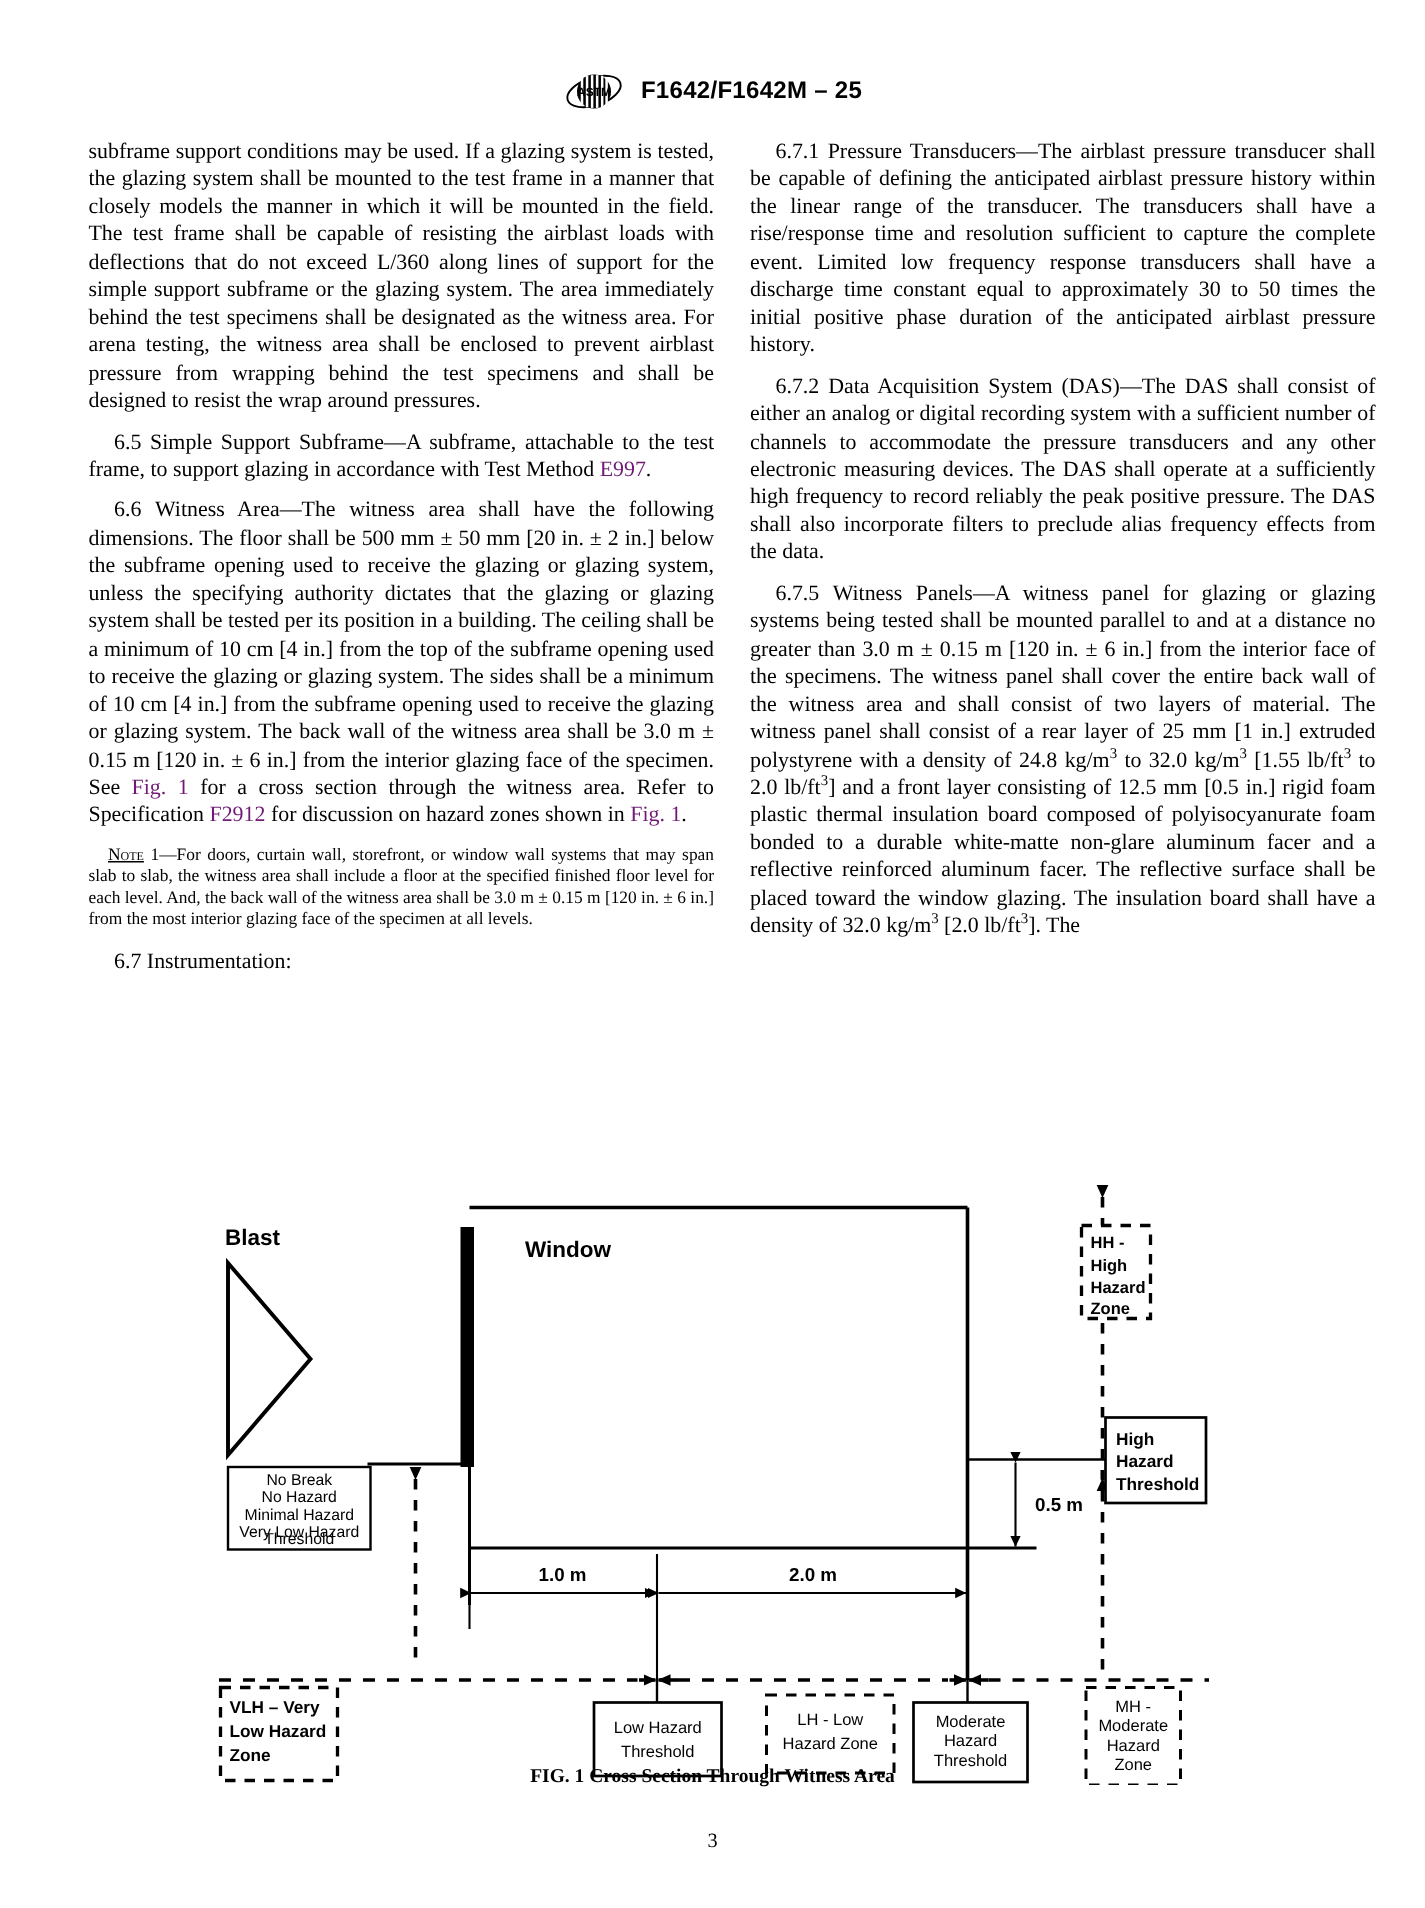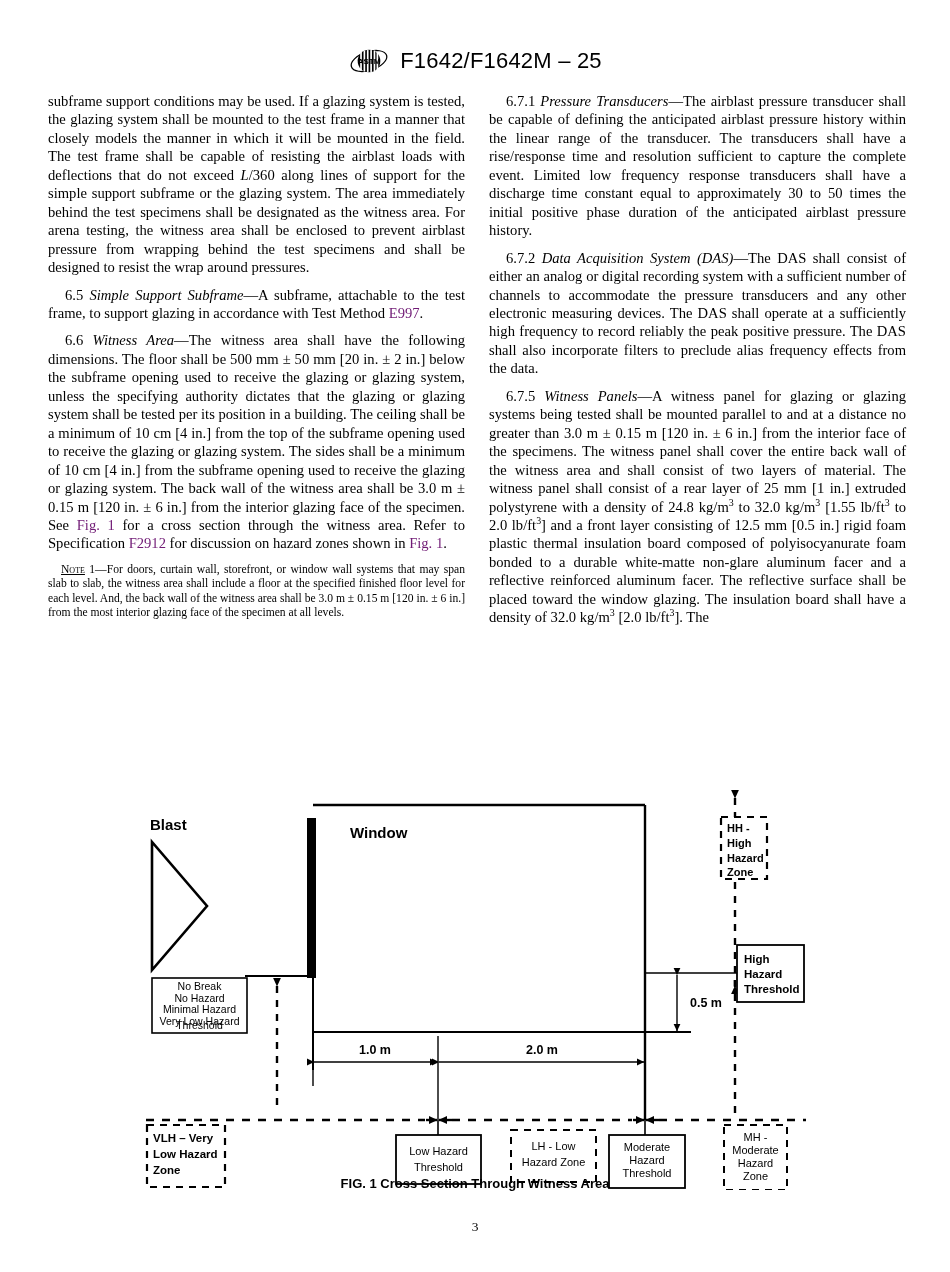--- a/index.html
+++ b/index.html
@@ -14,54 +14,54 @@
   .page{position:relative;width:950px;height:1272px;}
 
   
   .hdr{
     position:absolute;left:0;top:44px;width:950px;
     display:flex;align-items:center;justify-content:center;gap:10px;
   }
   .astm-logo{width:42px;height:34px;display:block;}
   .hdr-title{
     font-family:"Liberation Sans", sans-serif;
-    font-weight:normal;font-size:22px;letter-spacing:.2px;
+    font-weight:bold;font-size:16px;letter-spacing:.2px;
   }
 
   
   .cols{
-    position:absolute;left:48px;top:92px;
+    position:absolute;left:59px;top:92px;
     width:858px;
     display:flex;gap:24px;
   }
   .col{width:417px;}
   p.body{
     margin:0 0 0 0;
     font-size:14.6px;line-height:1.265;
     text-align:justify;
     text-justify:inter-word;
     hyphens:manual;
   }
   p.body + p.body{margin-top:9px;}
   p.ind{text-indent:17px;}
-  .it{font-style:italic;}
+  .it{}
   .red{color:#701a75;}
   .note{
     font-size:11.6px;line-height:1.25;text-align:justify;
     margin:10px 0 0 0;text-indent:13px;
   }
   .sc{font-variant:small-caps;font-size:11.6px;text-decoration:underline;}
   sup{font-size:.68em;line-height:0;vertical-align:super;}
 
   
   .figwrap{position:absolute;left:0;top:790px;width:950px;height:420px;}
   .figsvg{display:block;}
   .figcap{
     position:absolute;left:0;top:1176px;width:950px;text-align:center;
-    font-family:Liberation Sans, sans-serif;
+    font-family:Liberation Serif, serif;
     font-weight:bold;font-size:13px;
   }
   .pgnum{
     position:absolute;left:0;top:1219px;width:950px;text-align:center;
     font-size:13.5px;
   }
   text.dlab{font-family:"Liberation Sans", sans-serif;font-weight:bold;}
   text.plab{font-family:"Liberation Sans", sans-serif;font-weight:normal;}
 </style>
 </head>
@@ -91,20 +91,21 @@
     <div class="col">
 
       <p class="body"><span>subframe support conditions may be used. If a glazing system is tested, the glazing system shall be mounted to the test frame in a manner that closely models the manner in which it will be mounted in the field. The test frame shall be capable of resisting the airblast loads with deflections that do not exceed </span><span class="it">L</span><span>/360 along lines of support for the simple support subframe or the glazing system. The area immediately behind the test specimens shall be designated as the witness area. For arena testing, the witness area shall be enclosed to prevent airblast pressure from wrapping behind the test specimens and shall be designed to resist the wrap around pressures.</span></p>
 
       <p class="body ind"><span>6.5</span>&nbsp;<span class="it">Simple Support Subframe</span><span>—A subframe, attachable to the test frame, to support glazing in accordance with Test Method </span><span class="red">E997</span><span>.</span></p>
 
       <p class="body ind"><span>6.6</span>&nbsp;<span class="it">Witness Area</span><span>—The witness area shall have the following dimensions. The floor shall be 500 mm ± 50 mm [20 in. ± 2 in.] below the subframe opening used to receive the glazing or glazing system, unless the specifying authority dictates that the glazing or glazing system shall be tested per its position in a building. The ceiling shall be a minimum of 10 cm [4 in.] from the top of the subframe opening used to receive the glazing or glazing system. The sides shall be a minimum of 10 cm [4 in.] from the subframe opening used to receive the glazing or glazing system. The back wall of the witness area shall be 3.0 m ± 0.15 m [120 in. ± 6 in.] from the interior glazing face of the specimen. See </span><span class="red">Fig. 1</span><span> for a cross section through the witness area. Refer to Specification </span><span class="red">F2912</span><span> for discussion on hazard zones shown in </span><span class="red">Fig. 1</span><span>.</span></p>
 
       <p class="note"><span class="sc">Note</span><span> 1—For doors, curtain wall, storefront, or window wall systems that may span slab to slab, the witness area shall include a floor at the specified finished floor level for each level. And, the back wall of the witness area shall be 3.0 m ± 0.15 m [120 in. ± 6 in.] from the most interior glazing face of the specimen at all levels.</span></p>
 
+      <p class="body ind" style="margin-top:11px"><span>6.7</span>&nbsp;<span class="it">Instrumentation:</span></p>
 
     </div>
 
     <div class="col">
 
       <p class="body ind"><span>6.7.1</span>&nbsp;<span class="it">Pressure Transducers</span><span>—The airblast pressure transducer shall be capable of defining the anticipated airblast pressure history within the linear range of the transducer. The transducers shall have a rise/response time and resolution sufficient to capture the complete event. Limited low frequency response transducers shall have a discharge time constant equal to approximately 30 to 50 times the initial positive phase duration of the anticipated airblast pressure history.</span></p>
 
       <p class="body ind"><span>6.7.2</span>&nbsp;<span class="it">Data Acquisition System (DAS)</span><span>—The DAS shall consist of either an analog or digital recording system with a sufficient number of channels to accommodate the pressure transducers and any other electronic measuring devices. The DAS shall operate at a sufficiently high frequency to record reliably the peak positive pressure. The DAS shall also incorporate filters to preclude alias frequency effects from the data.</span></p>
 
 

